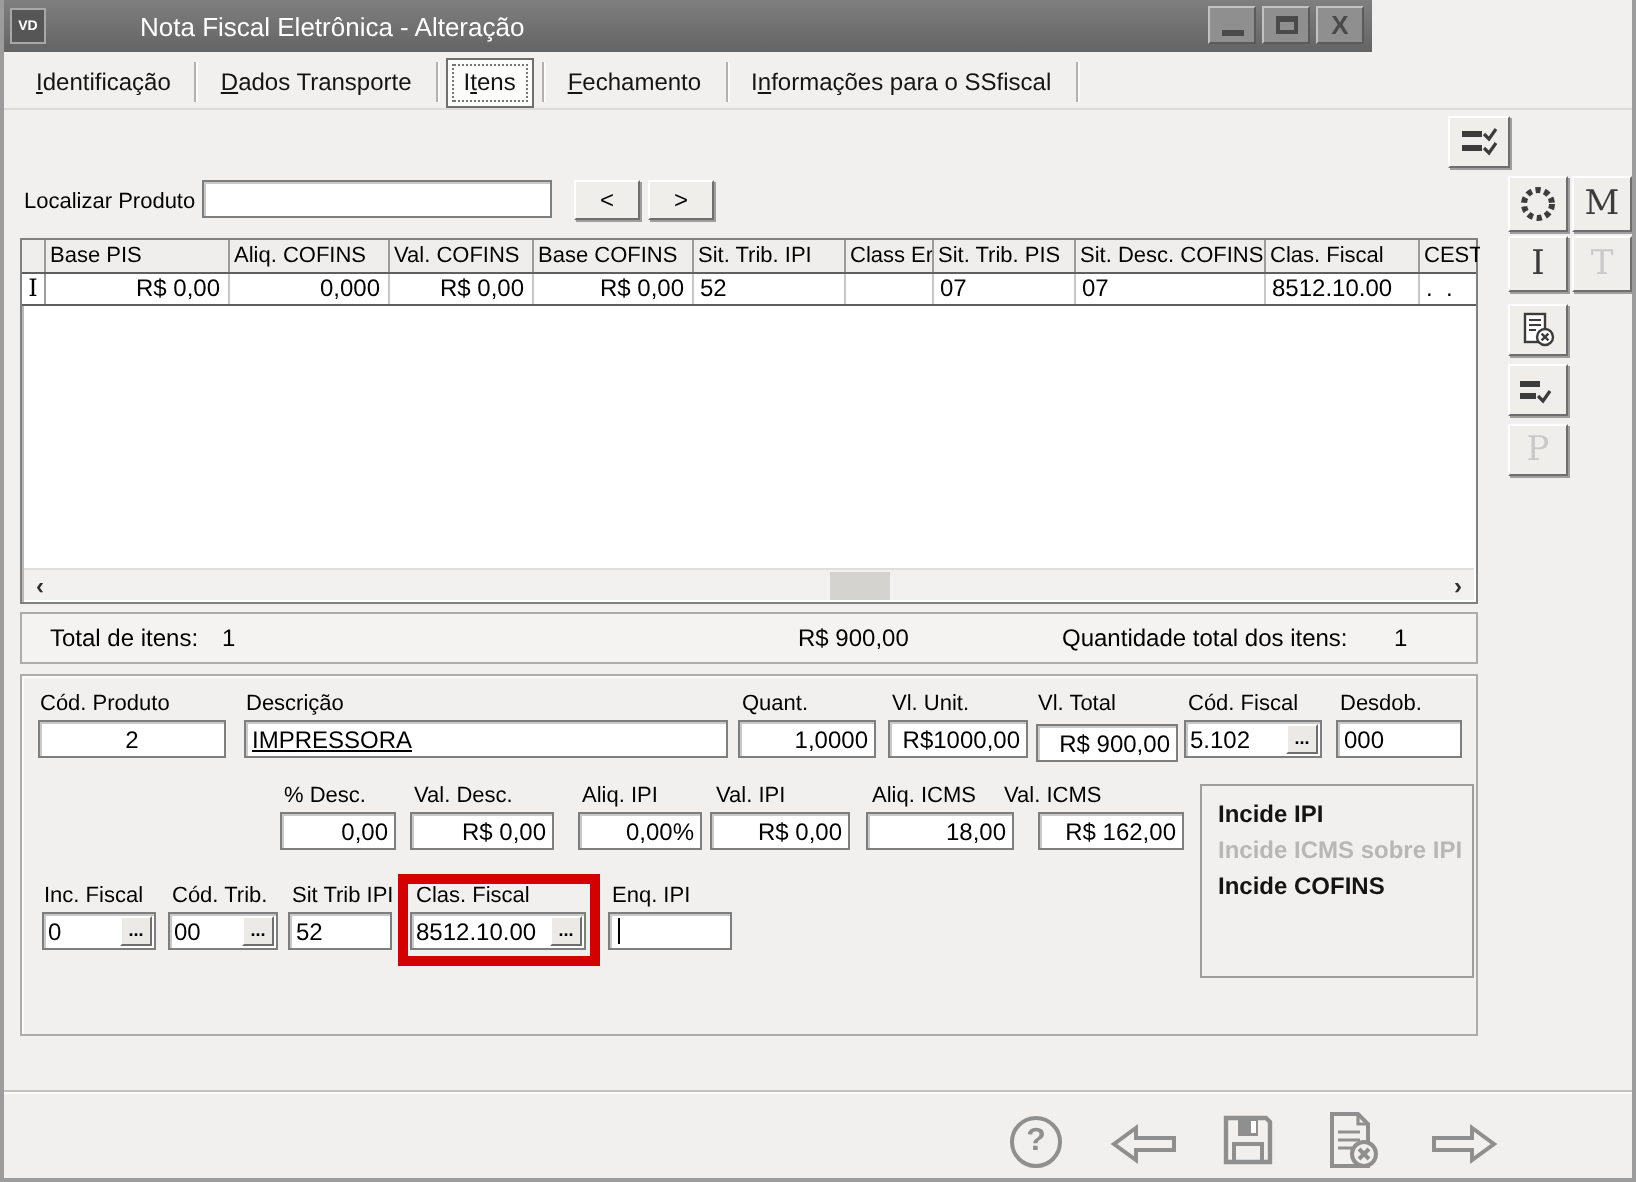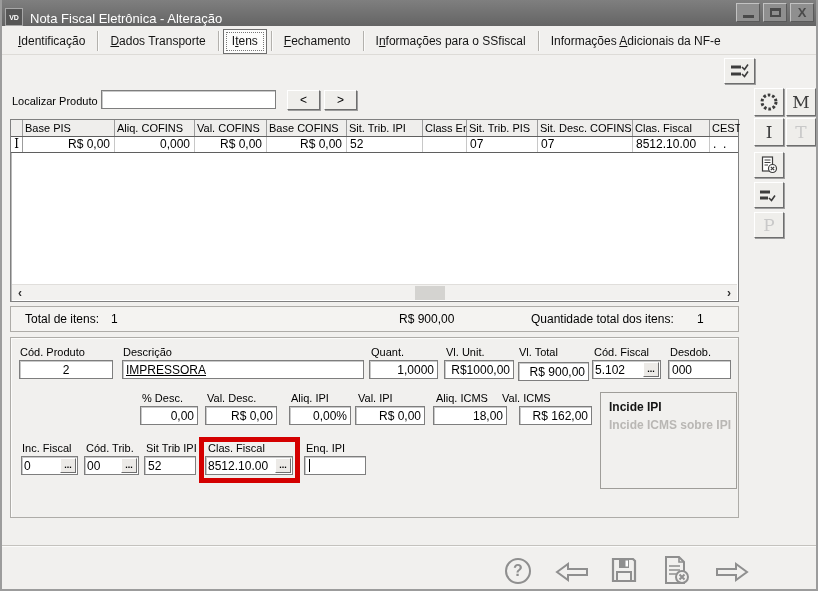--- a/index.html
+++ b/index.html
@@ -3,22 +3,22 @@
 <meta charset="utf-8">
 <style>
   * { margin:0; padding:0; box-sizing:border-box; }
   html,body { background:#d9d7d3; font-family:"Liberation Sans", sans-serif; }
   .win {
     position:relative; width:818px; height:591px; background:#f1f0ee;
     border:2px solid #9c9c9c; border-top:none; overflow:hidden;
   }
   
   .titlebar {
-    position:absolute; left:-2px; top:0; width:818px; height:26px;
-    background:linear-gradient(#7f7f7f,#646464); display:flex; align-items:flex-end;
+    position:absolute; left:-2px; top:0; width:686px; height:26px;
+    background:linear-gradient(#7f7f7f,#646464); display:flex; align-items:center;gap:40px;
   }
   .appicon {
     width:18px; height:18px; margin-left:5px; background:#565656;
     border:1px solid #a8a8a8; color:#fff; font-size:7px; font-weight:bold;
     display:flex; align-items:center; justify-content:center;
   }
   .apptitle { color:#ffffff; font-size:13px; margin-left:7px; white-space:nowrap; }
   .wbtns { position:absolute; right:4px; top:3px; display:flex; gap:3px; }
   .wbtn {
     width:24px; height:19px; background:#8f8f8f; border:1px solid;
@@ -166,21 +166,20 @@
     <div class="tab"><span></span><u>I</u><span>dentificação</span></div>
     <div class="tabsep"></div>
     <div class="tab"><span></span><u>D</u><span>ados Transporte</span></div>
     <div class="tabsep"></div>
     <div class="tab active"><span>I</span><u>t</u><span>ens</span></div>
     <div class="tabsep"></div>
     <div class="tab"><span></span><u>F</u><span>echamento</span></div>
     <div class="tabsep"></div>
     <div class="tab"><span>I</span><u>n</u><span>formações para o SSfiscal</span></div>
     <div class="tabsep"></div>
-    <div class="tab"><span>Informações </span><u>A</u><span>dicionais da NF-e</span></div>
   </div>
 
   <div class="btn3d" style="left:722px;top:58px;width:31px;height:26px;">
     <svg width="20" height="16" viewBox="0 0 20 16">
       <path d="M1 4 H11" stroke="#3c3c3c" stroke-width="3" fill="none"></path>
       <path d="M12 4 L14.5 6.5 L18 1.5" stroke="#3c3c3c" stroke-width="1.6" fill="none"></path>
       <path d="M1 11 H11" stroke="#3c3c3c" stroke-width="3" fill="none"></path>
       <path d="M12 11 L14.5 13.5 L18 8.5" stroke="#3c3c3c" stroke-width="1.6" fill="none"></path>
     </svg>
   </div>
@@ -317,20 +316,21 @@
   </div>
   <div class="red-highlight"></div>
   <div class="lbl" style="left:304px;top:442px">Enq. IPI</div>
   <div class="tbox" style="left:302px;top:456px;width:62px">
     <div class="caret"></div>
   </div>
 
   <div class="incide">
     <div>Incide IPI</div>
     <div class="disabled">Incide ICMS sobre IPI</div>
+    <div>Incide COFINS</div>
   </div>
 
   <div class="botline"></div>
   <div class="helpbtn">
     <span>?</span>
   </div>
   <div class="ticon" style="left:552px;top:560px">
     <svg width="36" height="24" viewBox="0 0 36 24">
       <path d="M3 12 L14 4 L14 9 L33 9 L33 15 L14 15 L14 20 Z" fill="none" stroke="#8f8f8f" stroke-width="2"></path>
     </svg>

